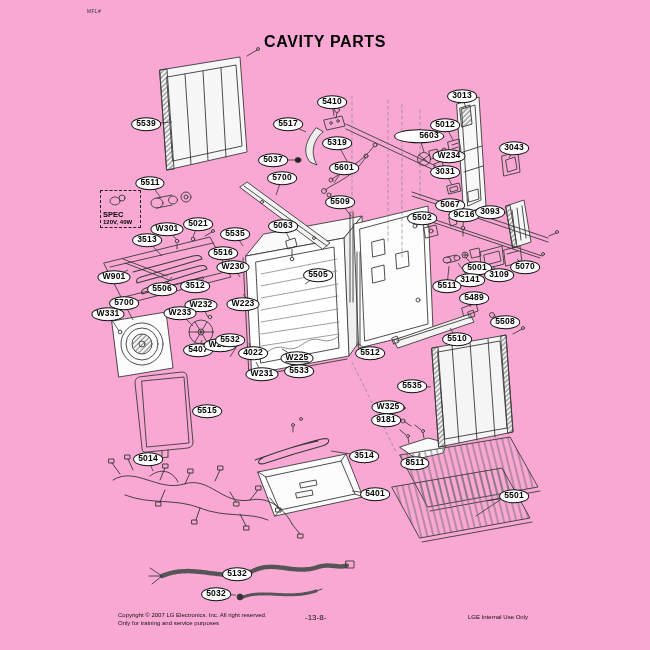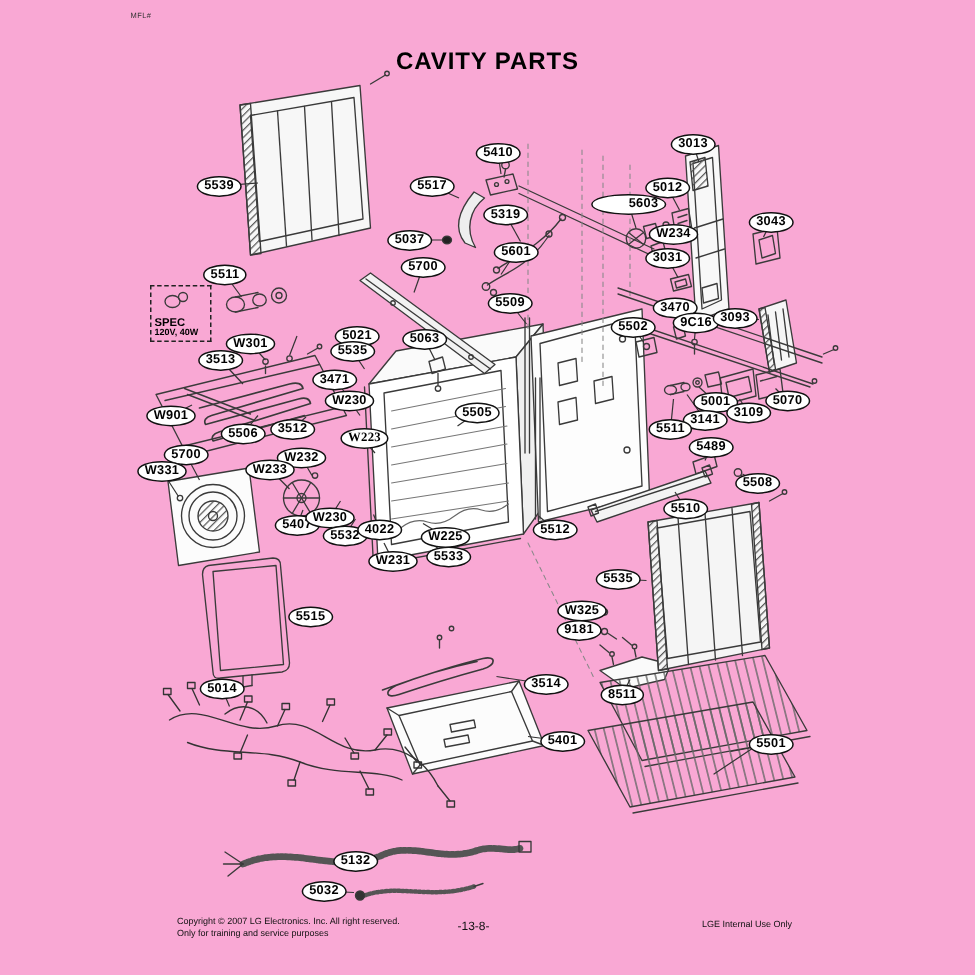--- a/index.html
+++ b/index.html
@@ -396,57 +396,57 @@
       <line x1="207" y1="411" x2="194" y2="410" stroke="#333333" stroke-width="0.8"></line>
       <line x1="148" y1="459" x2="153" y2="471" stroke="#333333" stroke-width="0.8"></line>
       <line x1="237" y1="574" x2="224" y2="572" stroke="#333333" stroke-width="0.8"></line>
       <line x1="216" y1="594" x2="236" y2="595" stroke="#333333" stroke-width="0.8"></line>
     </svg>
 
   <div class="label-layer" id="label-layer">
       <div class="part-label" style="left: 146px; top: 124px;">5539</div>
       <div class="part-label" style="left: 150px; top: 183px;">5511</div>
       <div class="part-label" style="left: 167px; top: 229px;">W301</div>
-      <div class="part-label" style="left: 198px; top: 224px; margin-left: 40px;">5021</div>
+      <div class="part-label" style="left: 198px; top: 224px;">5021</div>
       <div class="part-label" style="left: 147px; top: 240px;">3513</div>
       <div class="part-label" style="left: 114px; top: 277px;">W901</div>
       <div class="part-label" style="left: 162px; top: 289px;">5506</div>
       <div class="part-label" style="left: 195px; top: 286px;">3512</div>
       <div class="part-label" style="left: 124px; top: 303px;">5700</div>
       <div class="part-label" style="left: 108px; top: 314px;">W331</div>
       <div class="part-label" style="left: 201px; top: 305px; text-align: center;">W232</div>
       <div class="part-label" style="left: 180px; top: 313px;">W233</div>
       <div class="part-label" style="left: 198px; top: 350px;">5407</div>
       <div class="part-label" style="left: 220px; top: 345px;">W230</div>
-      <div class="part-label" style="left: 230px; top: 357px;">5532</div>
+      <div class="part-label" style="left: 230px; top: 340px;">5532</div>
       <div class="part-label" style="left: 253px; top: 353px;">4022</div>
       <div class="part-label" style="left: 262px; top: 374px;">W231</div>
       <div class="part-label" style="left: 299px; top: 371px;">5533</div>
-      <div class="part-label" style="left: 297px; top: 358px;">W225</div>
+      <div class="part-label" style="left: 297px; top: 358px; text-decoration: underline;">W225</div>
       <div class="part-label" style="left: 235px; top: 234px;">5535</div>
-      <div class="part-label" style="left: 223px; top: 253px;">3471</div>
+      <div class="part-label" style="left: 223px; top: 253px;">5516</div>
       <div class="part-label" style="left: 233px; top: 267px;">W230</div>
-      <div class="part-label" style="left: 243px; top: 292px; font-family: Liberation Serif, serif;">W223</div>
+      <div class="part-label" style="left: 243px; top: 304px;">W223</div>
       <div class="part-label" style="left: 318px; top: 275px;">5505</div>
       <div class="part-label" style="left: 370px; top: 353px;">5512</div>
       <div class="part-label" style="left: 332px; top: 102px;">5410</div>
       <div class="part-label" style="left: 288px; top: 124px; text-align: center;">5517</div>
       <div class="part-label" style="left: 337px; top: 143px;">5319</div>
       <div class="part-label" style="left: 273px; top: 160px;">5037</div>
       <div class="part-label" style="left: 282px; top: 178px;">5700</div>
       <div class="part-label" style="left: 344px; top: 168px;">5601</div>
       <div class="part-label" style="left: 340px; top: 202px;">5509</div>
       <div class="part-label" style="left: 283px; top: 226px;">5063</div>
       <div class="part-label" style="left: 462px; top: 96px;">3013</div>
       <div class="part-label" style="left: 445px; top: 125px;">5012</div>
       <div class="part-label" style="left: 419px; top: 136px; padding-left: 24px;">5603</div>
       <div class="part-label" style="left: 449px; top: 156px;">W234</div>
       <div class="part-label" style="left: 445px; top: 172px;">3031</div>
       <div class="part-label" style="left: 514px; top: 148px;">3043</div>
-      <div class="part-label" style="left: 450px; top: 205px;">3470</div>
+      <div class="part-label" style="left: 450px; top: 205px;">5067</div>
       <div class="part-label" style="left: 464px; top: 215px;">9C16</div>
       <div class="part-label" style="left: 490px; top: 212px;">3093</div>
       <div class="part-label" style="left: 422px; top: 218px;">5502</div>
       <div class="part-label" style="left: 477px; top: 268px;">5001</div>
       <div class="part-label" style="left: 470px; top: 280px;">3141</div>
       <div class="part-label" style="left: 447px; top: 286px;">5511</div>
       <div class="part-label" style="left: 499px; top: 275px;">3109</div>
       <div class="part-label" style="left: 525px; top: 267px;">5070</div>
       <div class="part-label" style="left: 474px; top: 298px;">5489</div>
       <div class="part-label" style="left: 505px; top: 322px;">5508</div>

